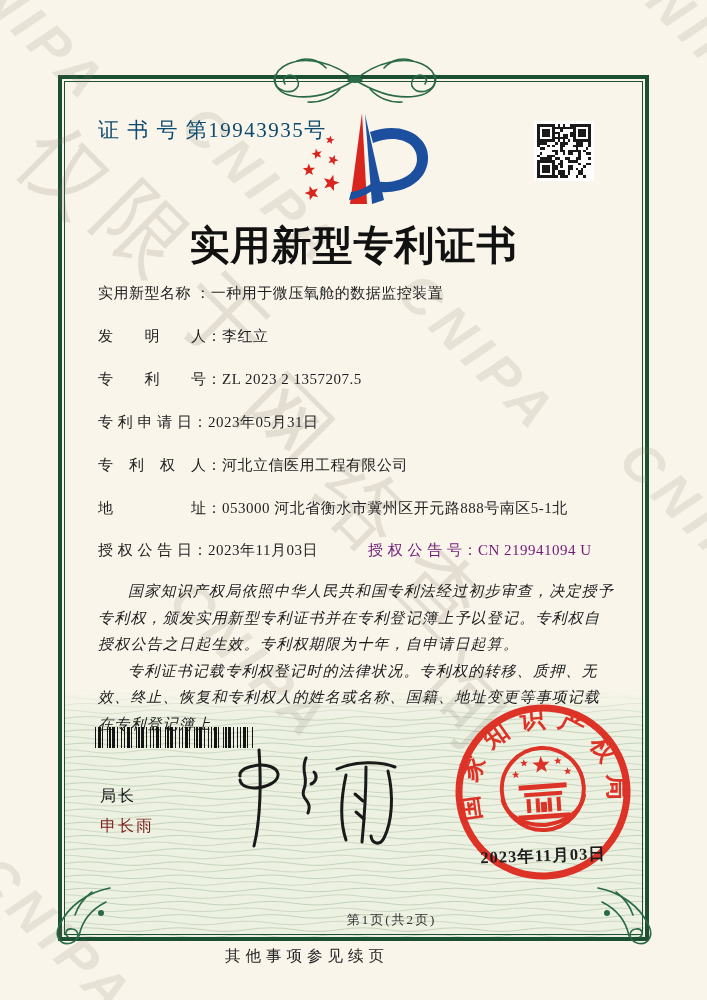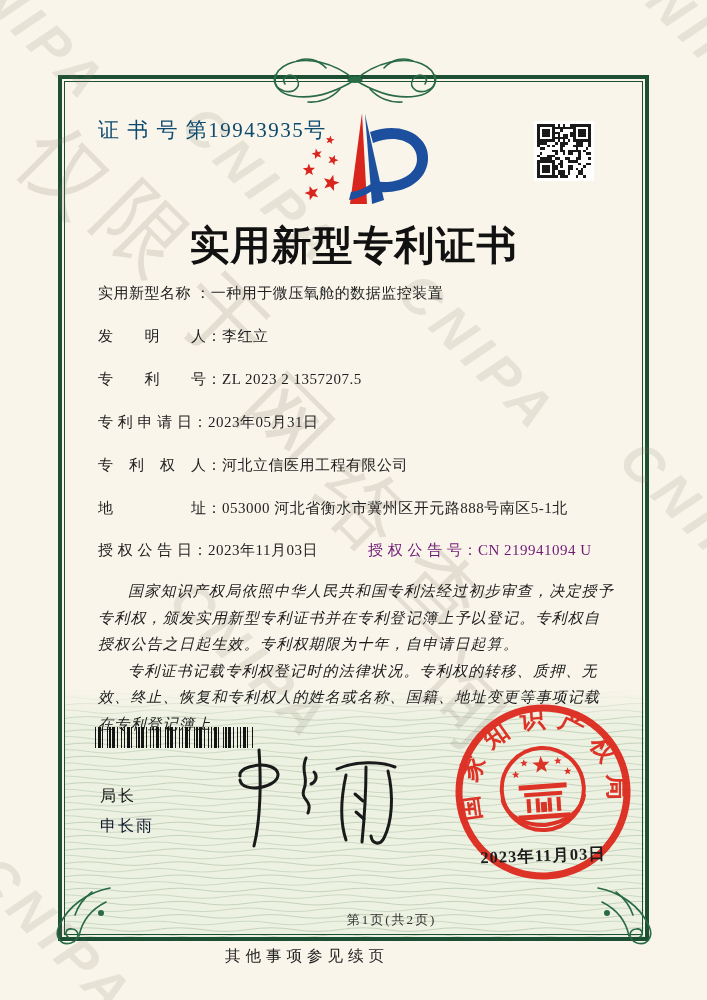--- a/index.html
+++ b/index.html
@@ -36,21 +36,21 @@
   .paras p{margin:0;text-indent:2em;font-size:15px;line-height:26.5px;letter-spacing:1.2px;color:#1b1b1b;}
   .barcode{position:absolute;left:95px;top:727px;width:158px;height:21px;
     background:repeating-linear-gradient(90deg,
       #141414 0 1.5px,transparent 1.5px 3px,
       #141414 3px 6px,transparent 6px 7.5px,
       #141414 7.5px 8.5px,transparent 8.5px 12px,
       #141414 12px 13px,transparent 13px 14.5px);}
   .sig-title{position:absolute;left:100px;top:786px;font-family:Liberation Mono, monospace;
     font-size:16px;letter-spacing:2px;color:#151515;}
   .sig-name{position:absolute;left:100px;top:816px;font-family:Liberation Mono, monospace;
-    font-size:16px;letter-spacing:2px;color:#0f172a;}
+    font-size:16px;letter-spacing:2px;color:#7f1d1d;}
   .signature{position:absolute;left:190px;top:740px;}
   .seal{position:absolute;left:448px;top:697px;opacity:0.92;transform:rotate(-4deg);}
   .seal-date{position:absolute;left:448px;top:845px;width:190px;text-align:center;
     font-size:16.5px;font-weight:700;letter-spacing:1px;color:#1c1c1c;transform:rotate(-2deg);}
   .page-info{position:absolute;left:58px;top:911px;width:591px;text-align:center;
     font-size:13px;letter-spacing:2px;color:#333;margin-left:38px;}
   .next-note{position:absolute;left:0;top:946px;width:614px;text-align:center;
     font-size:15.5px;letter-spacing:5px;color:#222;}
   .ornament-top{position:absolute;left:228px;top:53px;z-index:2;}
   .corner-bl{position:absolute;left:46px;top:882px;z-index:2;}

